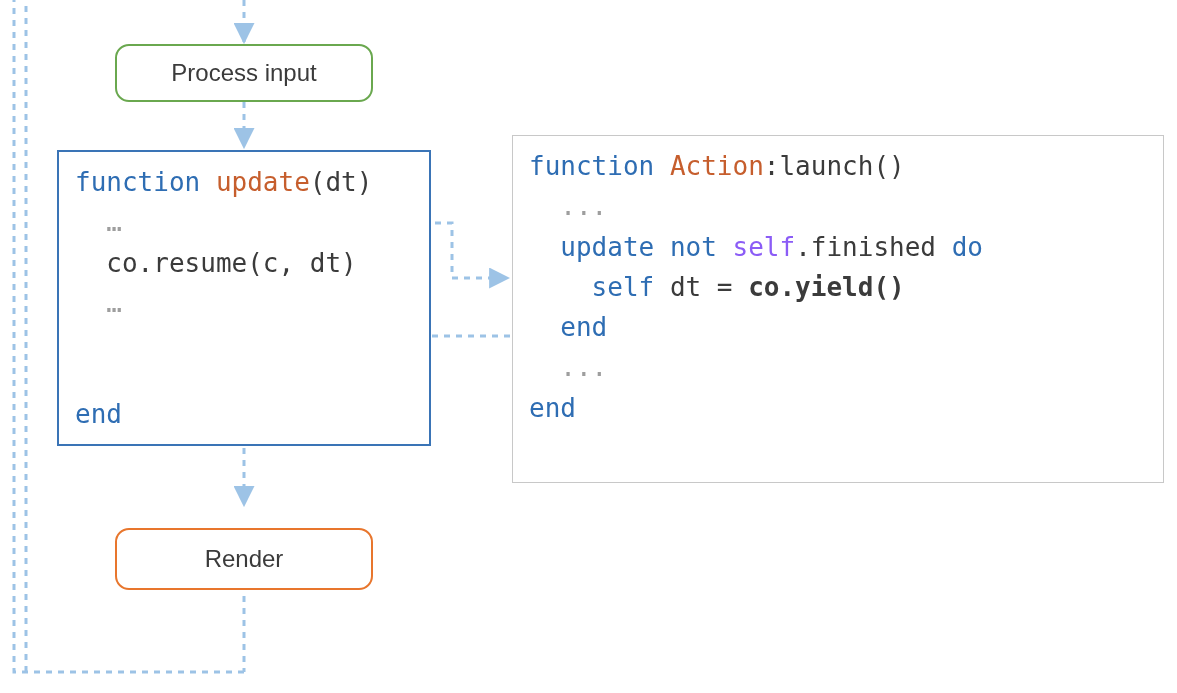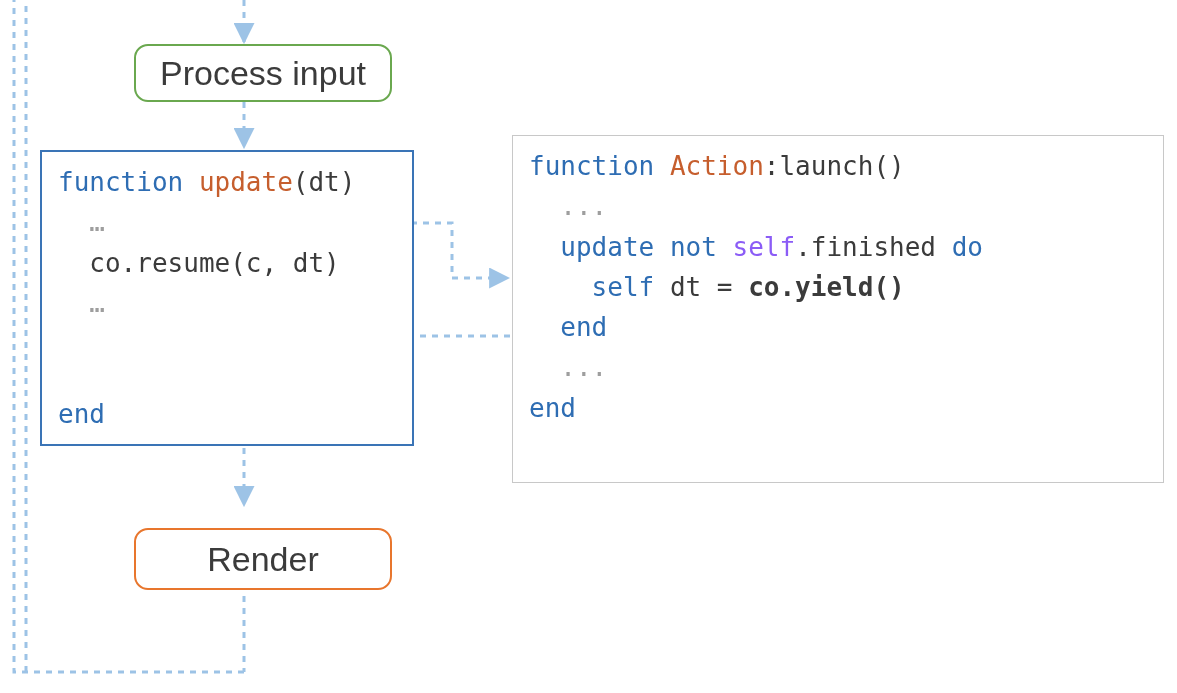--- a/index.html
+++ b/index.html
@@ -11,23 +11,22 @@
     position: relative;
     font-family: "Segoe UI", "Helvetica Neue", Arial, sans-serif;
     background: #fff;
     color: #3b3b3b;
   }
   .node {
     position: absolute;
     display: flex;
     align-items: center;
     justify-content: center;
-    font-size: 34px;
+    font-size: 24px;
     background: #fff;
-    margin-left: 19px;
   }
   .node.rounded {
     border-radius: 14px;
   }
   .node.green  { border: 2.5px solid #6aa84f; }
   .node.orange { border: 2.5px solid #e8762d; }
   .codebox {
     position: absolute;
     background: #fff;
     font-family: Consolas, Menlo, "DejaVu Sans Mono", monospace;
@@ -77,21 +76,21 @@
     <polyline points="375,223 452,223 452,278 508,278" marker-end="url(#arrowHead)"></polyline>
 
     <line x1="510" y1="336" x2="280" y2="336" marker-end="url(#arrowHead)"></line>
   </g>
 </svg>
 
 <div class="node rounded green" style="left:115px; top:44px; width:258px; height:58px;">
   <span>Process input</span>
 </div>
 
-<div class="codebox blue-border" style="left:40px; top:150px; width:374px; height:296px;">
+<div class="codebox blue-border" style="left:57px; top:150px; width:374px; height:296px;">
   <div class="line"><span class="kw">function </span><span class="fn">update</span><span>(dt)</span></div>
   <div class="line dim">  …</div>
   <div class="line">  co.resume(c, dt)</div>
   <div class="line dim">  …</div>
   <div class="line" style="position:absolute; bottom:10px;"><span class="kw">end</span></div>
 </div>
 
 <div class="codebox gray-border" style="left:512px; top:135px; width:652px; height:348px;">
   <div class="line"><span class="kw">function </span><span class="fn">Action</span><span>:launch()</span></div>
   <div class="line dim">  ...</div>

